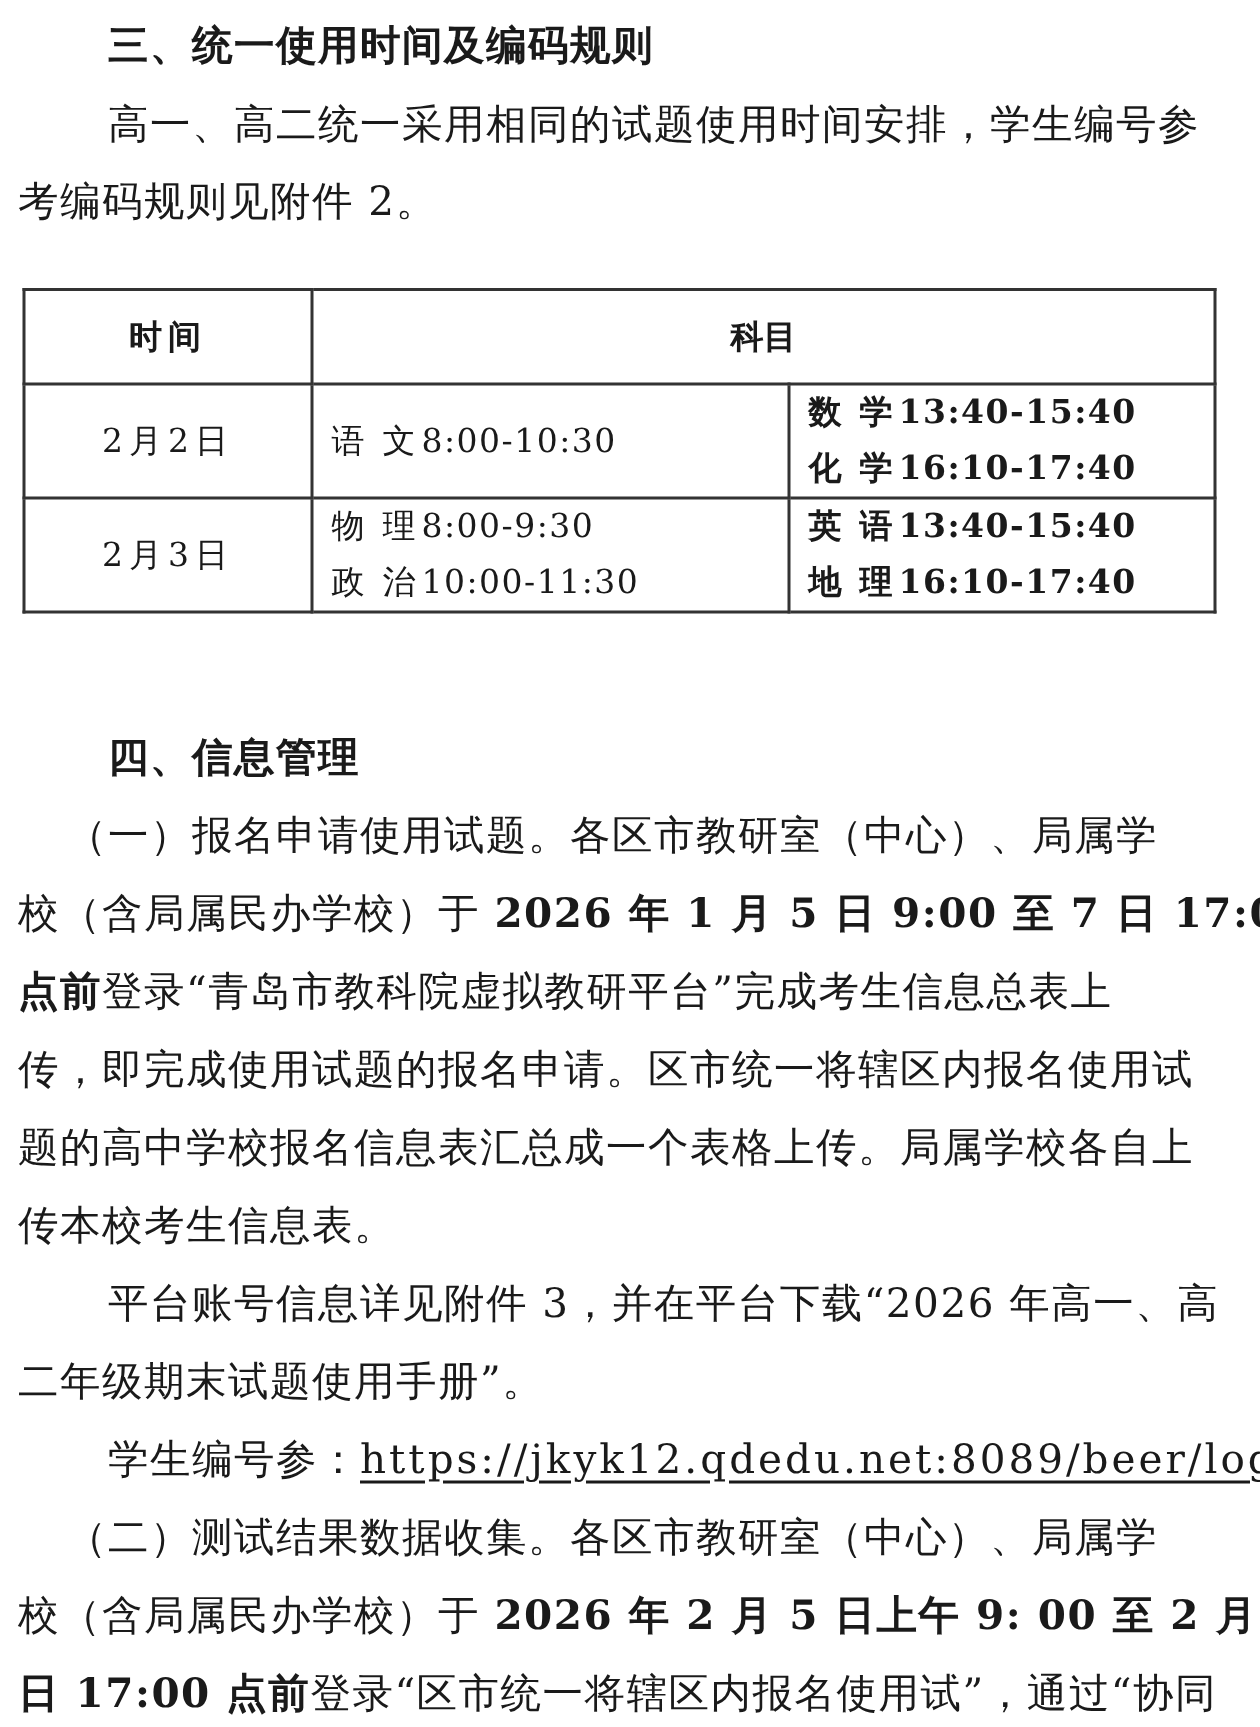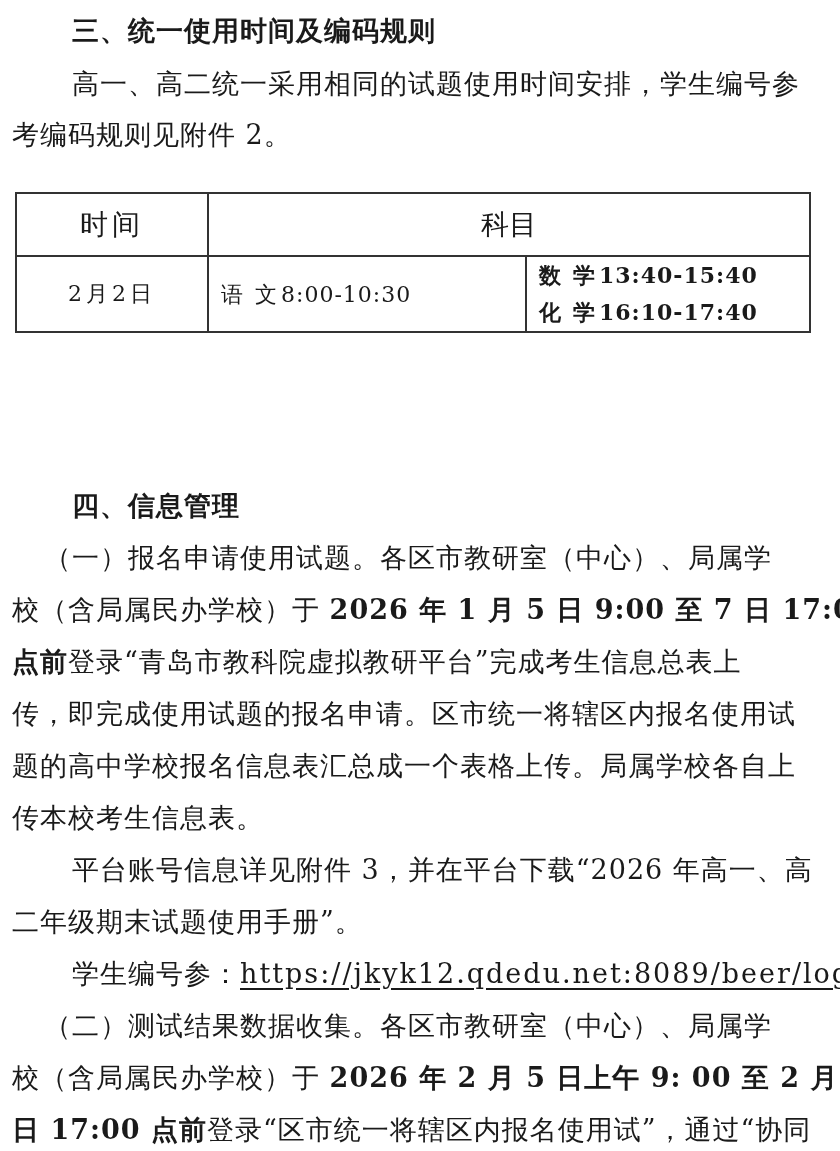--- a/index.html
+++ b/index.html
@@ -23,21 +23,21 @@
   table.sched {
     position: absolute; left: 15px; top: 192px;
     width: 796px; border-collapse: collapse;
     font-size: 22px; color: #1a1a1a;
   }
   table.sched td, table.sched th {
     border: 2px solid #333; padding: 0;
   }
   table.sched th {
     height: 61px; font-family: "DejaVu Sans", "Liberation Sans", sans-serif;
-    font-weight: normal; font-size: 28px; text-align: center;
+    font-weight: bold; font-size: 22px; text-align: center;
   }
   .c-date { width: 190px; text-align: center; letter-spacing: 4px; }
   .c-am { width: 304px; padding-left: 12px !important; }
   .c-pm { padding-left: 12px !important; font-weight: bold; }
   .r1 { height: 70px; }
   .r2 { height: 73px; }
   .r3 { height: 70px; }
   .entry { line-height: 37px; white-space: nowrap; letter-spacing: 1px; }
   .entry .subj { display: inline-block; width: 60px; letter-spacing: 12px; }
   .entry .tm { letter-spacing: 1px; }
@@ -58,20 +58,31 @@
   <tr class="r1">
     <td class="c-date">2月2日</td>
     <td class="c-am">
       <div class="entry"><span class="subj">语文</span><span class="tm">8:00-10:30</span></div>
     </td>
     <td class="c-pm">
       <div class="entry"><span class="subj">数学</span><span class="tm">13:40-15:40</span></div>
       <div class="entry"><span class="subj">化学</span><span class="tm">16:10-17:40</span></div>
     </td>
   </tr>
+  <tr class="r2">
+    <td class="c-date">2月3日</td>
+    <td class="c-am">
+      <div class="entry"><span class="subj">物理</span><span class="tm">8:00-9:30</span></div>
+      <div class="entry"><span class="subj">政治</span><span class="tm">10:00-11:30</span></div>
+    </td>
+    <td class="c-pm">
+      <div class="entry"><span class="subj">英语</span><span class="tm">13:40-15:40</span></div>
+      <div class="entry"><span class="subj">地理</span><span class="tm">16:10-17:40</span></div>
+    </td>
+  </tr>
 </tbody>
   </table>
 
 <div class="line heading" style="top:489px; padding-left:72px;">四、信息管理</div>
 
 <div class="line" style="top:541px; padding-left:44px;">（一）报名申请使用试题。各区市教研室（中心）、局属学</div>
 <div class="line" style="top:593px; padding-left:12px;"><span>校（含局属民办学校）于 </span><span class="b">2026 年 1 月 5 日 9:00 至 7 日 17:00</span></div>
 <div class="line" style="top:645px; padding-left:12px;"><span class="b">点前</span><span>登录“青岛市教科院虚拟教研平台”完成考生信息总表上</span></div>
 <div class="line" style="top:697px; padding-left:12px;">传，即完成使用试题的报名申请。区市统一将辖区内报名使用试</div>
 <div class="line" style="top:749px; padding-left:12px;">题的高中学校报名信息表汇总成一个表格上传。局属学校各自上</div>

